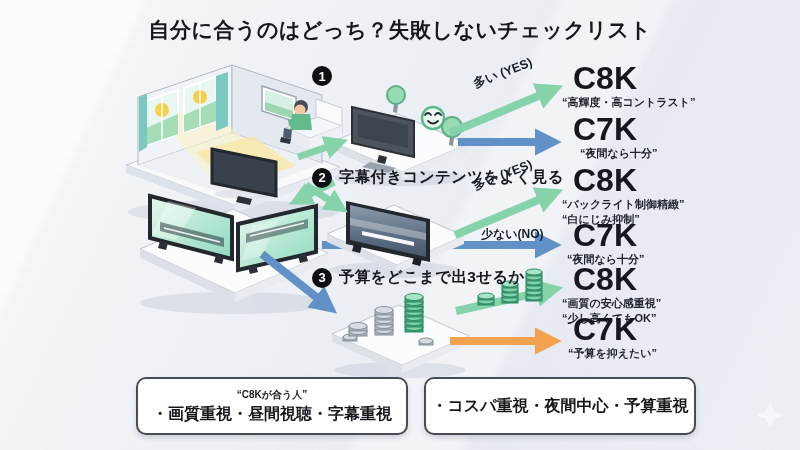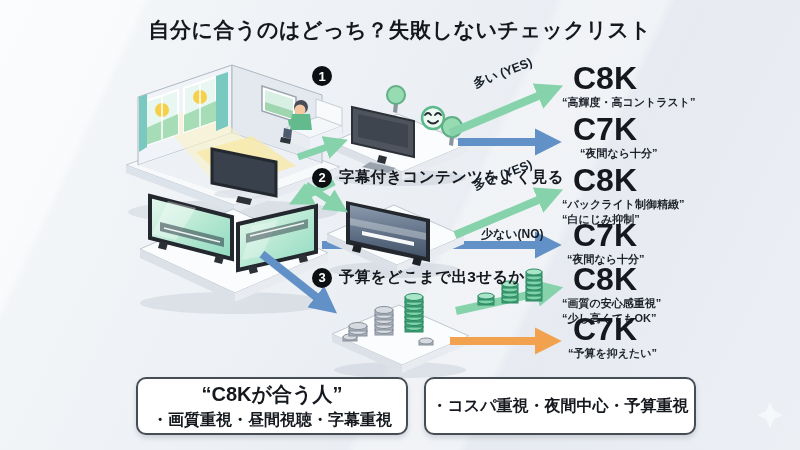--- a/index.html
+++ b/index.html
@@ -21,21 +21,21 @@
          display:flex;align-items:center;justify-content:center;flex:0 0 auto;}
   .qlabel{font-size:15.5px;font-weight:800;letter-spacing:.3px;}
   .alabel{font-size:12.5px;font-weight:800;white-space:nowrap;color:#172029;transform-origin:left center;}
   .rot{transform:rotate(-21deg);}
   .result{left:562px;width:230px;}
   .rname{font-size:32px;font-weight:800;line-height:1;margin-left:11px;letter-spacing:0;}
   .rnote{font-size:11px;font-weight:700;line-height:1.3;color:#1d222a;margin-top:1px;white-space:nowrap;}
   .rnote:empty{display:none;}
   .sbox{top:377px;width:268px;height:54px;background:#fff;border:2px solid #474d55;border-radius:10px;
         box-shadow:0 3px 5px rgba(60,70,90,.18);display:flex;flex-direction:column;align-items:center;justify-content:center;gap:2px;}
-  .sbox-title{font-size:20px;font-weight:800;}
+  .sbox-title{font-size:10px;font-weight:800;}
   .sbox-items{display:flex;font-size:16px;font-weight:700;white-space:nowrap;}
 </style>
 </head>
 <body>
 
 <div class="canvas">
 
   <svg class="art" width="800" height="450" viewBox="0 0 800 450">
     <defs>
       <marker id="mg" viewBox="0 0 10 10" refX="2" refY="5" markerWidth="3.4" markerHeight="3.4" orient="auto" markerUnits="strokeWidth">

